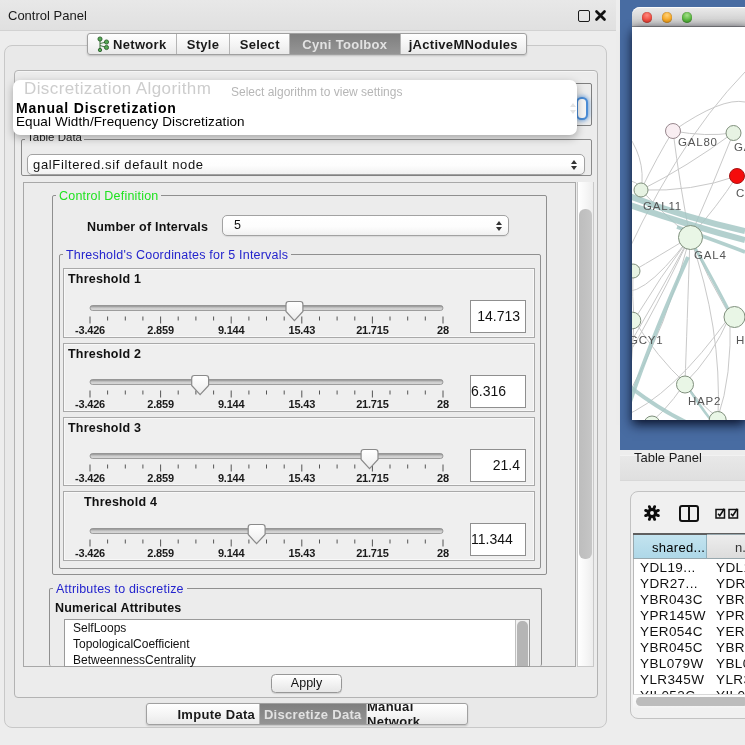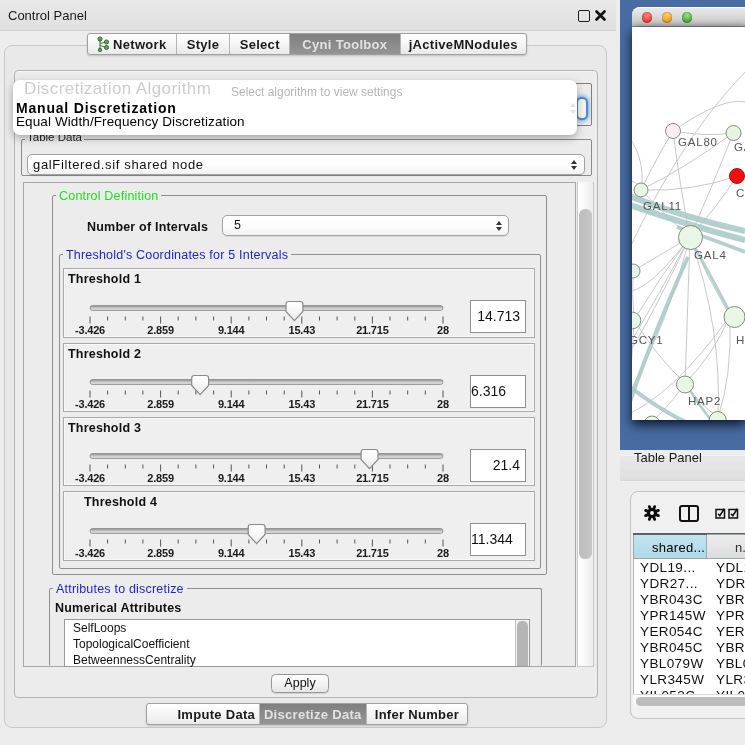--- a/index.html
+++ b/index.html
@@ -47,21 +47,21 @@
       <div class="tabseg" style="width:54px;">Style</div>
       <div class="tabseg" style="width:60px;">Select</div>
       <div class="tabseg tabsel" style="width:111px;">Cyni Toolbox</div>
       <div class="tabseg" style="width:126px;">jActiveMNodules</div>
     </div>
 <div class="abs" style="left:20px;top:83px;width:572px;height:43px;border:1px solid #7e7e7e;box-sizing:border-box;border-radius:2px;"></div>
 <div class="abs" style="left:576px;top:97px;width:12px;height:23px;border-radius:5.5px;background:#f4f4f4;border:2px solid #4a8bd4;box-sizing:border-box;box-shadow:0 0 4px 1px rgba(74,139,212,0.75);"></div>
 <div class="abs" style="left:21px;top:139px;width:571px;height:37px;border:1px solid #8a8a8a;box-sizing:border-box;border-radius:2px;"></div>
 <div class="abs" style="left:25px;top:131px;font-size:11.5px;color:#222;background:#ececec;padding:0 2px;">Table Data</div>
 <div class="abs combo" style="left:27px;top:154px;width:558px;height:21px;"></div>
-<div class="abs" style="left:33px;top:156.5px;font-size:13px;letter-spacing:0.65px;color:#111;">galFiltered.sif shared node</div>
+<div class="abs" style="left:33px;top:156.5px;font-size:13px;letter-spacing:0.65px;color:#111;">galFiltered.sif default node</div>
 <div class="abs arrows" style="left:571px;top:159.5px;">
       <div class="arrup"></div>
       <div class="arrdn"></div>
     </div>
 <div class="abs" style="left:23px;top:182px;width:553px;height:485px;border:1px solid #a8a8a8;box-sizing:border-box;background:#ececec;"></div>
 <div class="abs" style="left:577px;top:182px;width:17px;height:485px;background:linear-gradient(90deg,#ffffff,#f7f7f7 50%,#ededed);border:1px solid #c9c9c9;border-top:none;box-sizing:border-box;"></div>
 <div class="abs sb-thumb" style="left:579px;top:209px;width:13px;height:350px;"></div>
 <div class="abs" style="left:52px;top:195px;width:495px;height:380px;border:1px solid #8f8f8f;box-sizing:border-box;border-radius:2px;"></div>
 <div class="abs gtitle" style="left:56px;top:189px;color:#1fe21f;">Control Definition</div>
 <div class="abs blab" style="left:87px;top:220px;">Number of Intervals</div>
@@ -226,25 +226,25 @@
 <div class="abs vbox" style="left:470px;top:523.0px;width:56px;height:33px;line-height:31px;padding-right:22px;">11.344</div>
 <div class="abs" style="left:49px;top:588px;width:493px;height:78px;border:1px solid #8f8f8f;border-bottom:none;box-sizing:border-box;border-radius:2px;"></div>
 <div class="abs gtitle" style="left:53px;top:582px;color:#2424cd;">Attributes to discretize</div>
 <div class="abs blab" style="left:55px;top:601px;">Numerical Attributes</div>
 <div class="abs" style="left:64px;top:619px;width:466px;height:48px;background:#fff;border:1px solid #9a9a9a;box-sizing:border-box;"></div>
 <div class="abs" style="left:73px;top:621px;font-size:12px;color:#111;">SelfLoops</div>
 <div class="abs" style="left:73px;top:637px;font-size:12px;color:#111;">TopologicalCoefficient</div>
 <div class="abs" style="left:73px;top:653px;font-size:12px;color:#111;">BetweennessCentrality</div>
 <div class="abs" style="left:515px;top:620px;width:14px;height:46px;background:#f2f2f2;border-left:1px solid #c0c0c0;box-sizing:border-box;"></div>
 <div class="abs" style="left:517px;top:621px;width:11px;height:45px;border-radius:5px 5px 0 0;background:#b5b5b5;"></div>
-<div class="abs" style="left:271px;top:674px;width:58px;height:19px;border:1px solid #979797;border-radius:4.5px;box-sizing:border-box;background:linear-gradient(180deg,#ffffff,#f0f0f0 60%,#e6e6e6);text-align:center;font-size:12.5px;line-height:17px;color:#111;box-shadow:0 1px 1px rgba(0,0,0,0.12);">Apply</div>
+<div class="abs" style="left:271px;top:674px;width:71px;height:19px;border:1px solid #979797;border-radius:4.5px;box-sizing:border-box;background:linear-gradient(180deg,#ffffff,#f0f0f0 60%,#e6e6e6);text-align:center;font-size:12.5px;line-height:17px;color:#111;box-shadow:0 1px 1px rgba(0,0,0,0.12);">Apply</div>
 <div class="abs tabbar" style="left:146px;top:703px;width:322px;height:22px;">
       <div class="tabseg" style="width:94px;margin-left:27px;">Impute Data</div>
       <div class="tabseg tabsel" style="width:118px;">Discretize Data</div>
-      <div class="tabseg" style="width:110px;">Infer Number</div>
+      <div class="tabseg" style="width:110px;">Manual Network</div>
     </div>
 <div class="abs" style="left:620px;top:0;width:125px;height:450px;background:#486ca2;"></div>
 <div class="abs" style="left:632px;top:7px;width:113px;height:20px;background:linear-gradient(180deg,#ebebeb,#d2d2d2 70%,#c4c4c4);border-bottom:1px solid #8e8e8e;border-radius:8px 0 0 0;box-sizing:border-box;box-shadow:inset 0 1px 0 #fbfbfb;"></div>
 <div class="abs" style="left:641.8px;top:12.3px;width:10.5px;height:10.5px;border-radius:50%;background:radial-gradient(circle at 50% 30%, #ff8a80 0%, #ee4b40 55%, #b32b20 100%);box-shadow:inset 0 0 1px rgba(0,0,0,0.5);"></div>
 <div class="abs" style="left:661.8px;top:12.3px;width:10.5px;height:10.5px;border-radius:50%;background:radial-gradient(circle at 50% 30%, #ffd27a 0%, #f5a623 55%, #bb7a10 100%);box-shadow:inset 0 0 1px rgba(0,0,0,0.5);"></div>
 <div class="abs" style="left:681.8px;top:12.3px;width:10.5px;height:10.5px;border-radius:50%;background:radial-gradient(circle at 50% 30%, #a5e08a 0%, #57b63e 55%, #2f7d20 100%);box-shadow:inset 0 0 1px rgba(0,0,0,0.5);"></div>
 <div class="abs" style="left:632px;top:27px;width:113px;height:393px;background:#ffffff;box-shadow:0 5px 11px rgba(3,8,28,0.8), 3px 0 7px rgba(3,8,28,0.3);overflow:hidden;">
 <svg width="113" height="393" viewBox="0 0 113 393">
 <g fill="none" stroke="#c9c9c9" stroke-width="1">
 <path d="M -20 260 Q 40 120 113 45"></path>

